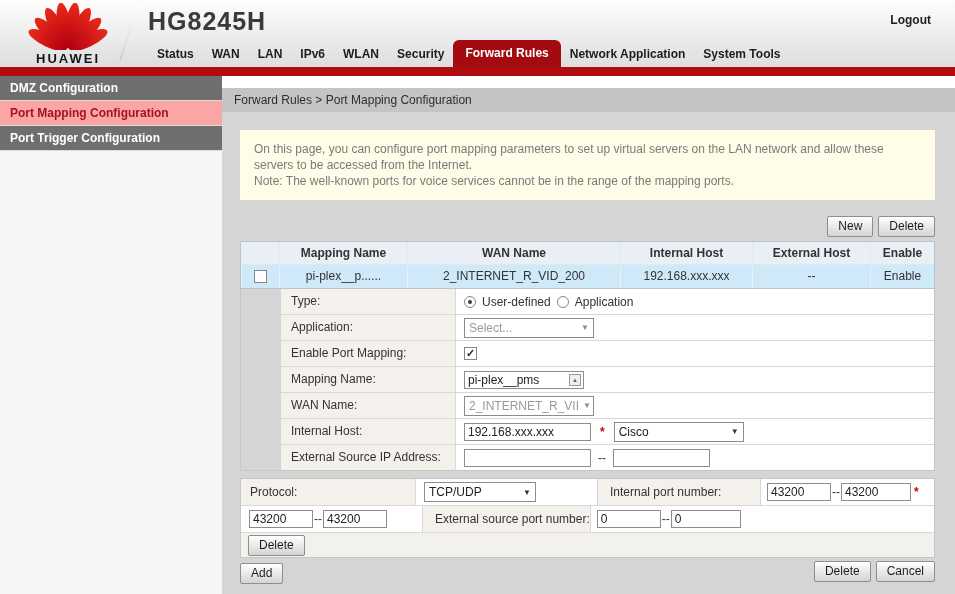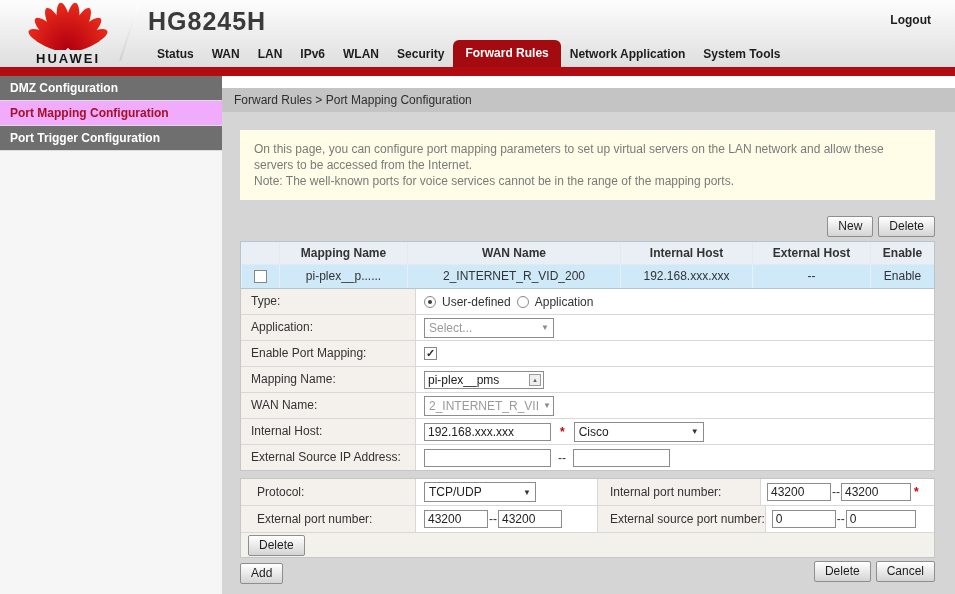--- a/index.html
+++ b/index.html
@@ -20,21 +20,21 @@
   .tabs { position:absolute; left:148px; bottom:0; display:flex; align-items:flex-end; }
   .tab { padding:5px 9px 6px; font-weight:bold; color:#1d1d1d; white-space:nowrap; cursor:pointer; }
   .tab.active { background:#a30b11; color:#fff; border-radius:6px 6px 0 0; padding:6px 12px 7px; }
   .redbar { height:9px; background:#b00c12; flex:0 0 auto; }
 
   
   .bodywrap { flex:1; display:flex; min-height:0; }
   .sidebar { width:222px; flex:0 0 222px; background:#f6f6f6; }
   .side-item { height:25px; line-height:25px; padding-left:10px; background:#6f6f6f; color:#fff;
                font-weight:bold; border-bottom:1px solid #dcdcdc; cursor:pointer; }
-  .side-item.active { background:#f0abfc; color:#a51225; }
+  .side-item.active { background:#fca5a5; color:#a51225; }
 
   .main { flex:1; display:flex; flex-direction:column; min-width:0;margin-top:12px; }
   .breadcrumb { height:24px; line-height:24px; background:#c4c4c4; padding-left:12px; color:#2e2e2e; flex:0 0 auto; }
   .content { flex:1; background:#d5d5d5; padding:18px 20px 0 18px; position:relative; }
 
   .infobox { background:#fffde7; color:#7a7a7a; padding:11px 14px; line-height:16px; margin-bottom:16px; }
 
   .btn { display:inline-block; background:linear-gradient(#ffffff,#d4d4d4); border:1px solid #8e8e8e;
          padding:2px 10px 3px; font-family:"Liberation Sans",sans-serif; font-size:12px; color:#1d1d1d;
          border-radius:2px; cursor:pointer; box-shadow:inset 0 1px 0 #fff; }
@@ -46,21 +46,21 @@
   .mrow.head { background:#e9eff4; font-weight:bold; }
   .mrow.data { background:#cfe9f9; border-top:1px solid #dfeaf1; }
   .mcell { height:22px; line-height:22px; text-align:center; border-left:1px solid #e2eaef; overflow:hidden; white-space:nowrap; }
   .mrow.data .mcell { height:23px; line-height:23px; border-left:1px solid #e6f2fb; }
   .mcell:first-child { border-left:none; }
   .w-check { flex:0 0 38px; display:flex; align-items:center; justify-content:center; }
   .w-mn { flex:0 0 128px; } .w-wn { flex:0 0 213px; } .w-ih { flex:0 0 132px; }
   .w-eh { flex:0 0 118px; } .w-en { flex:1; }
 
   
-  .ftable { border:1px solid #c6c6c6; border-top:none; }
+  .ftable { border:1px solid #c6c6c6; border-top:none;padding-left:40px; }
   .frow { display:flex; border-top:1px solid #d8d8d8; }
   .frow:first-child { border-top:none; }
   .flabel { flex:0 0 175px; background:#f4f1ec; padding-left:10px; height:25px; line-height:25px;
             border-right:1px solid #d8d8d8; white-space:nowrap; }
   .fctrl { flex:1; background:#fff; display:flex; align-items:center; padding-left:8px; gap:6px; height:25px; }
 
   .txt { height:18px; border:1px solid #8c8c8c; font-family:"Liberation Sans",sans-serif; font-size:12px;
          padding:0 3px; background:#fff; color:#222; }
   .w130 { width:120px; } .w127 { width:127px; } .w97 { width:97px; } .w64 { width:64px; } .w70 { width:70px; }
   .input-wrap { position:relative; display:inline-flex; }
@@ -81,21 +81,21 @@
         align-items:center; justify-content:center; flex:0 0 auto; cursor:pointer; }
   .cb.checked::after { content:"\2713"; color:#2d2d2d; font-size:11px; font-weight:bold; line-height:1; }
 
   .req { color:#cc0000; font-weight:bold; margin:0 3px; }
   .rangesep { color:#333; margin:0 1px; }
 
   
   .ptable { border:1px solid #c6c6c6; margin-top:7px; }
   .prow { display:flex; border-top:1px solid #d8d8d8; }
   .prow:first-child { border-top:none; }
-  .pl1 { flex:0 0 175px; background:#f4f1ec; padding-left:16px; height:26px; line-height:26px; border-right:1px solid #d8d8d8; }
+  .pl1 { flex:0 0 175px; background:#f4f1ec; padding-left:9px; height:26px; line-height:26px; border-right:1px solid #d8d8d8; }
   .pc1 { flex:0 0 182px; background:#fff; border-right:1px solid #d8d8d8; display:flex; align-items:center; padding-left:8px; height:26px; }
   .pl2 { flex:0 0 163px; background:#f4f1ec; padding-left:12px; height:26px; line-height:26px; border-right:1px solid #d8d8d8; white-space:nowrap; }
   .pc2 { flex:1; background:#fff; display:flex; align-items:center; padding-left:6px; height:26px; }
   .delrow { background:#f3f1ec; height:25px; display:flex; align-items:center; padding-left:7px; border-top:1px solid #d8d8d8; }
 
   .addwrap { margin-top:5px; }
   .actions-bottom { position:absolute; right:20px; bottom:12px; display:flex; gap:5px; }
 </style>
 </head>
 <body>
@@ -275,21 +275,20 @@
             </div>
             <div class="pl2">Internal port number:</div>
             <div class="pc2">
               <input class="txt w64" value="43200" style="">
               <span class="rangesep">--</span>
               <input class="txt w70" value="43200" style="">
               <span class="req">*</span>
             </div>
           </div>
           <div class="prow">
-            <div class="pl1">External port number:</div>
             <div class="pc1">
               <input class="txt w64" value="43200" style="">
               <span class="rangesep">--</span>
               <input class="txt w64" value="43200" style="">
             </div>
             <div class="pl2">External source port number:</div>
             <div class="pc2">
               <input class="txt w64" value="0" style="">
               <span class="rangesep">--</span>
               <input class="txt w70" value="0" style="">

